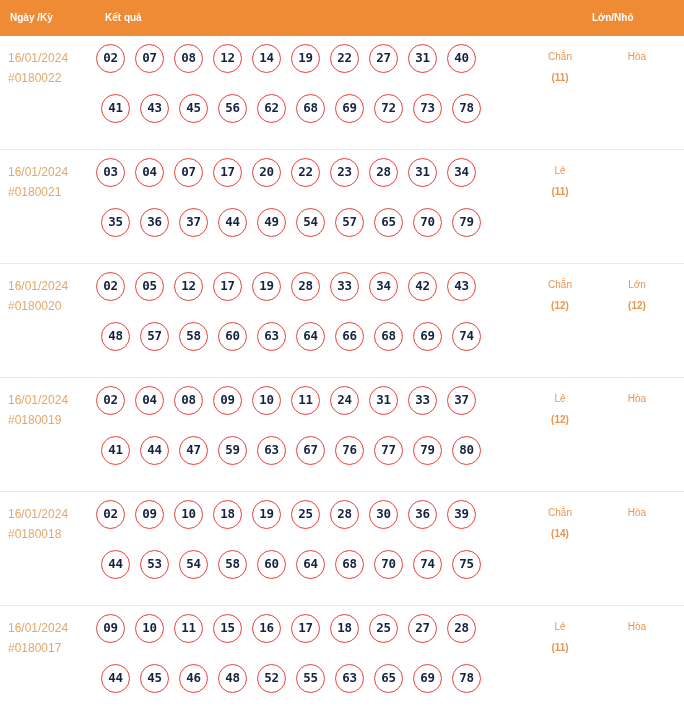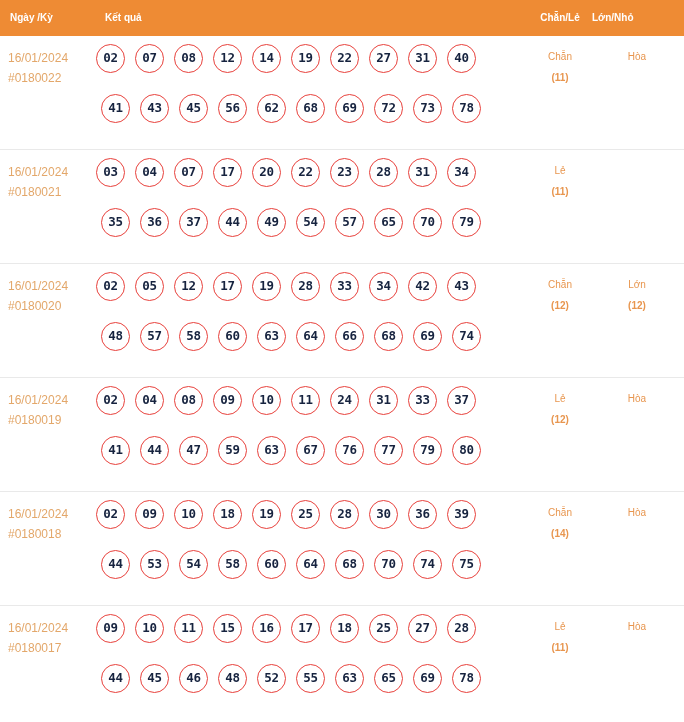--- a/index.html
+++ b/index.html
@@ -112,21 +112,20 @@
   .cell-tag .tag-count:empty { display: none; }
 </style>
 </head>
 <body>
 
 <div class="results-table">
 
   <div class="table-header">
     <div class="th-date">Ngày /Kỳ</div>
     <div class="th-result">Kết quả</div>
-    <div class="th-oddeven">Chẵn/Lẻ</div>
     <div class="th-bigsml">Lớn/Nhỏ</div>
   </div>
 
   <div id="rows-container">
       <div class="row">
         <div class="cell-date">
           <span class="date-line">16/01/2024</span>
           <span class="draw-line">#0180022</span>
         </div>
         <div class="cell-balls">

